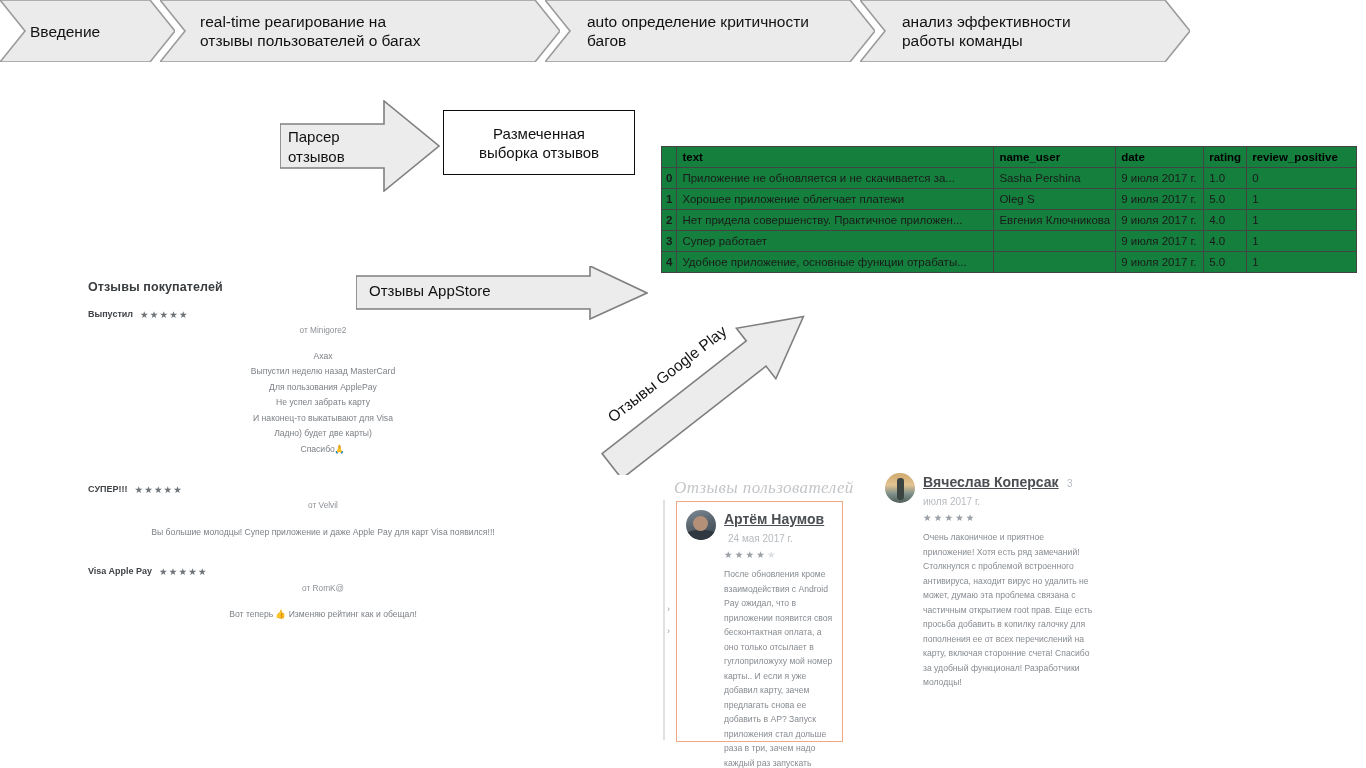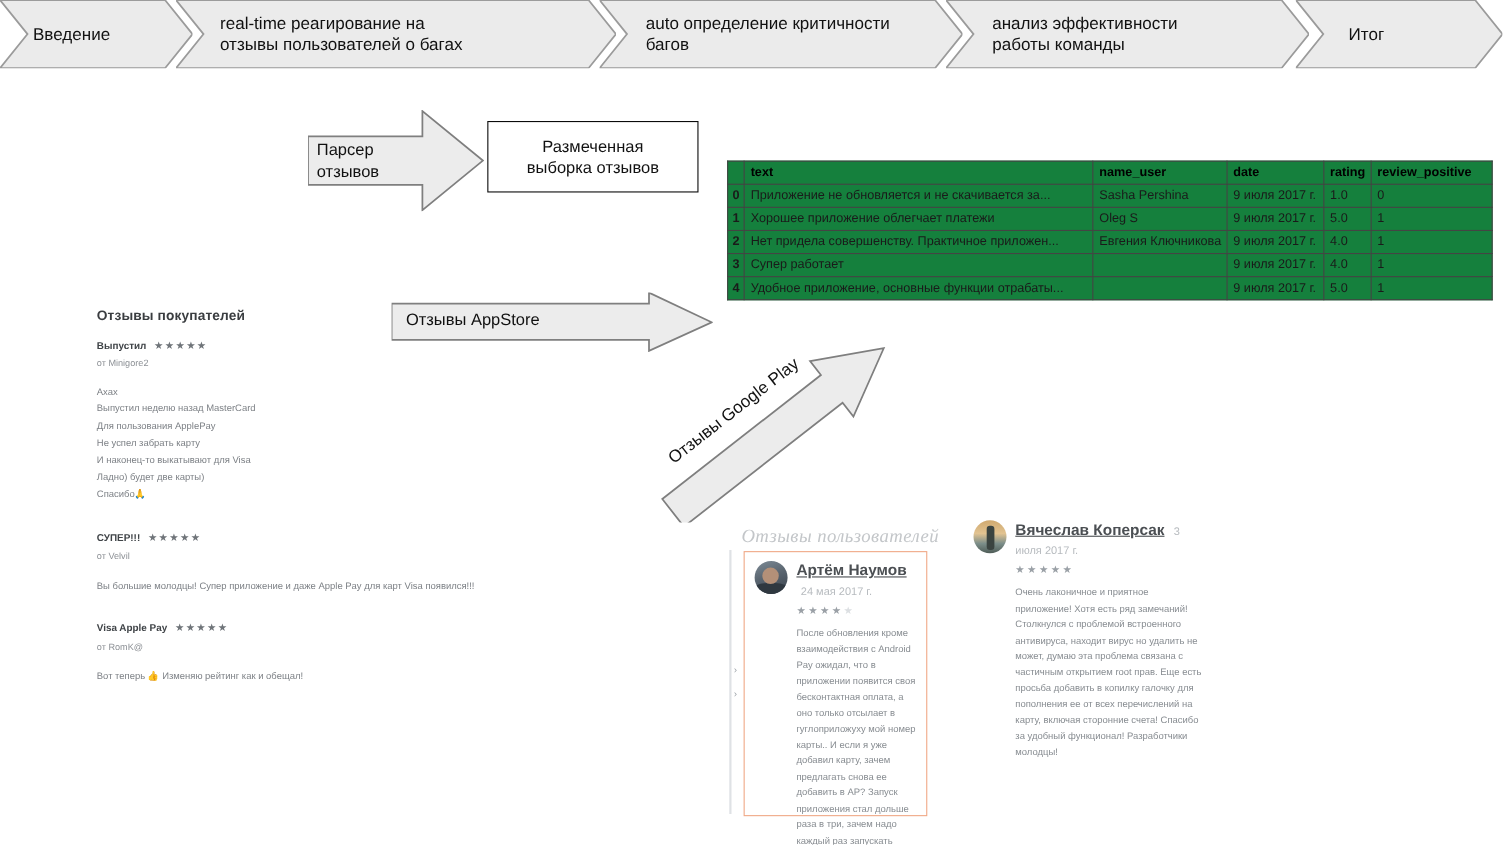--- a/index.html
+++ b/index.html
@@ -70,21 +70,21 @@
   .c-date{width:88px;}
   .c-rating{width:34px;}
   .c-pos{width:110px;}
 
   
   .appstore{
     position:absolute;left:88px;top:280px;width:470px;
     color:#6f7479;font-size:8.6px;line-height:15.5px;
   }
   .as-heading{font-size:12.5px;font-weight:bold;color:#3a3d40;margin-bottom:11px;letter-spacing:.1px;}
-  .as-review{margin-bottom:14px;}
+  .as-review{margin-bottom:14px;text-align:center;}
   .as-title-row{display:flex;align-items:center;gap:7px;}
   .as-title{font-weight:bold;color:#3f4347;font-size:9px;}
   .as-stars{color:#6f7479;font-size:9.5px;letter-spacing:1.2px;}
   .as-author{color:#8d9196;margin-top:1px;font-size:8.3px;}
   .as-body{margin-top:10px;color:#7d8186;}
   .as-body div{line-height:15.6px;}
   .as-oneline{margin-top:11px;color:#7d8186;}
 
   
   .gplay{position:absolute;left:663px;top:468px;width:430px;}
@@ -148,26 +148,20 @@
     </div>
 
     <div class="chev" style="left:860px;width:330px;padding-left:42px;">
       <svg class="chev-svg" viewBox="0 0 330 62" preserveAspectRatio="none">
         <polygon points="0,0 305,0 330,31 305,62 0,62 25,31" fill="#ebebeb" stroke="#9b9b9b" stroke-width="1.6"></polygon>
       </svg>
       <div class="chev-label">анализ эффективности
 работы команды</div>
     </div>
 
-    <div class="chev" style="left:1178px;width:188px;padding-left:48px;">
-      <svg class="chev-svg" viewBox="0 0 188 62" preserveAspectRatio="none">
-        <polygon points="0,0 163,0 188,31 163,62 0,62 25,31" fill="#ebebeb" stroke="#9b9b9b" stroke-width="1.6"></polygon>
-      </svg>
-      <div class="chev-label">Итог</div>
-    </div>
   </div>
 
 
   <div class="arrow-wrap" style="left:280px;top:100px;width:160px;height:92px;">
     <svg width="160" height="92" viewBox="0 0 160 92">
       <polygon points="0,24 104,24 104,1 159,46 104,91 104,68 0,68" fill="#ececec" stroke="#7f7f7f" stroke-width="1.6" stroke-linejoin="miter"></polygon>
     </svg>
     <div class="arrow-label" style="left:8px;top:27px;font-size:15px;line-height:20px;">Парсер
 отзывов</div>
   </div>

